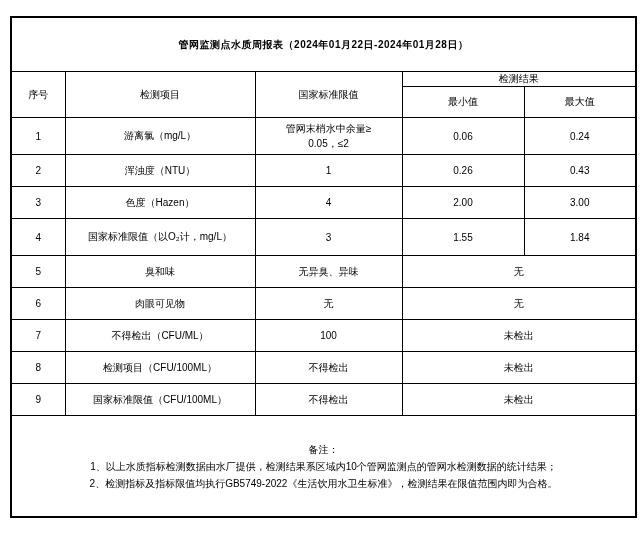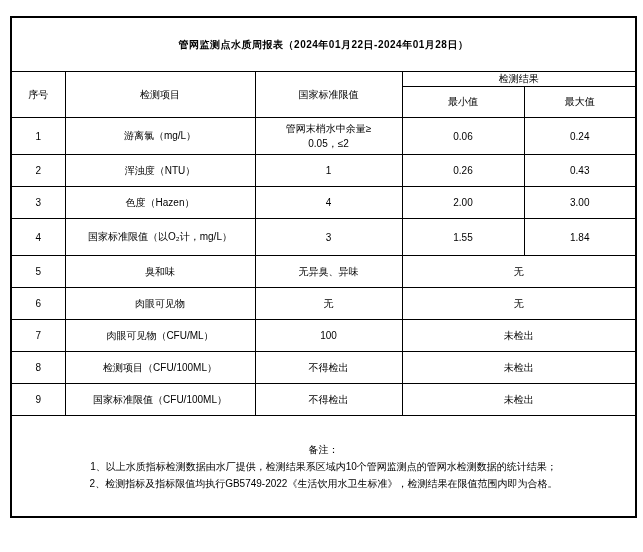--- a/index.html
+++ b/index.html
@@ -106,21 +106,21 @@
       <td colspan="2">无</td>
     </tr>
     <tr>
       <td class="r-std">6</td>
       <td>肉眼可见物</td>
       <td>无</td>
       <td colspan="2">无</td>
     </tr>
     <tr>
       <td class="r-std">7</td>
-      <td>肉眼可见物（CFU/ML）</td>
+      <td>不得检出（CFU/ML）</td>
       <td>100</td>
       <td colspan="2">未检出</td>
     </tr>
     <tr>
       <td class="r-std">8</td>
       <td>检测项目（CFU/100ML）</td>
       <td>不得检出</td>
       <td colspan="2">未检出</td>
     </tr>
     <tr>

